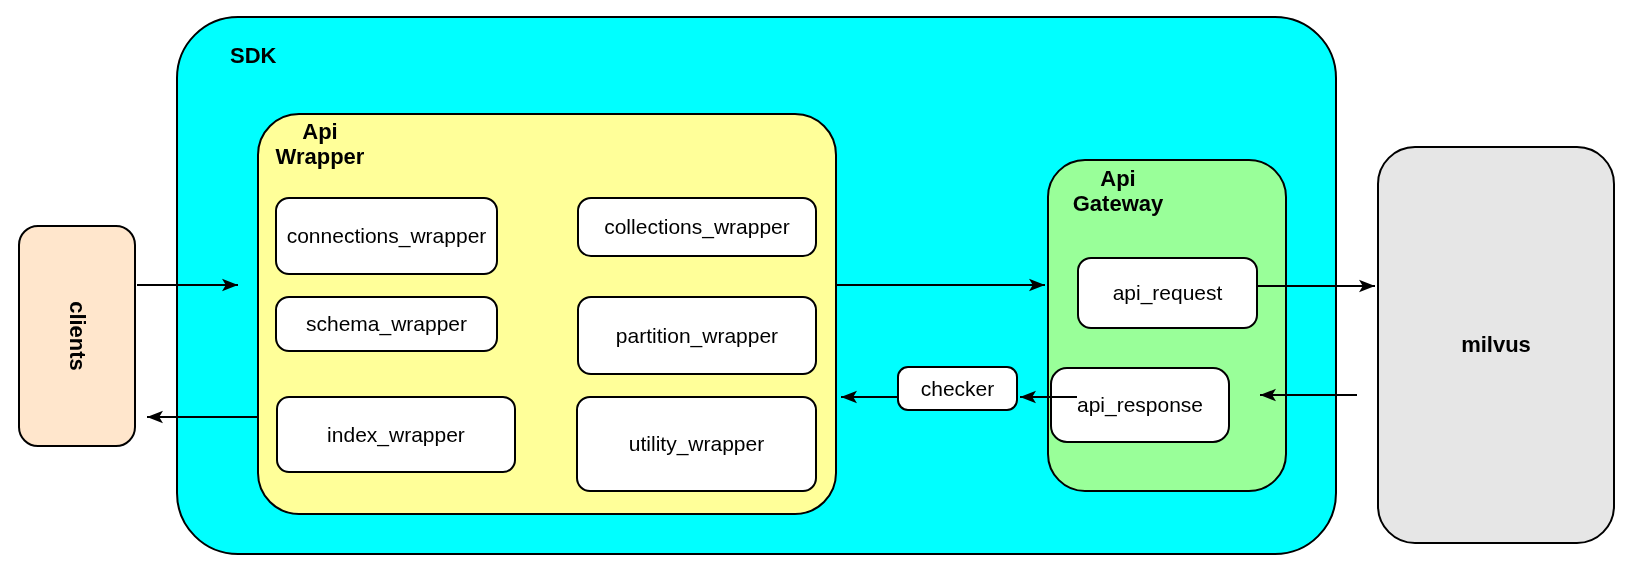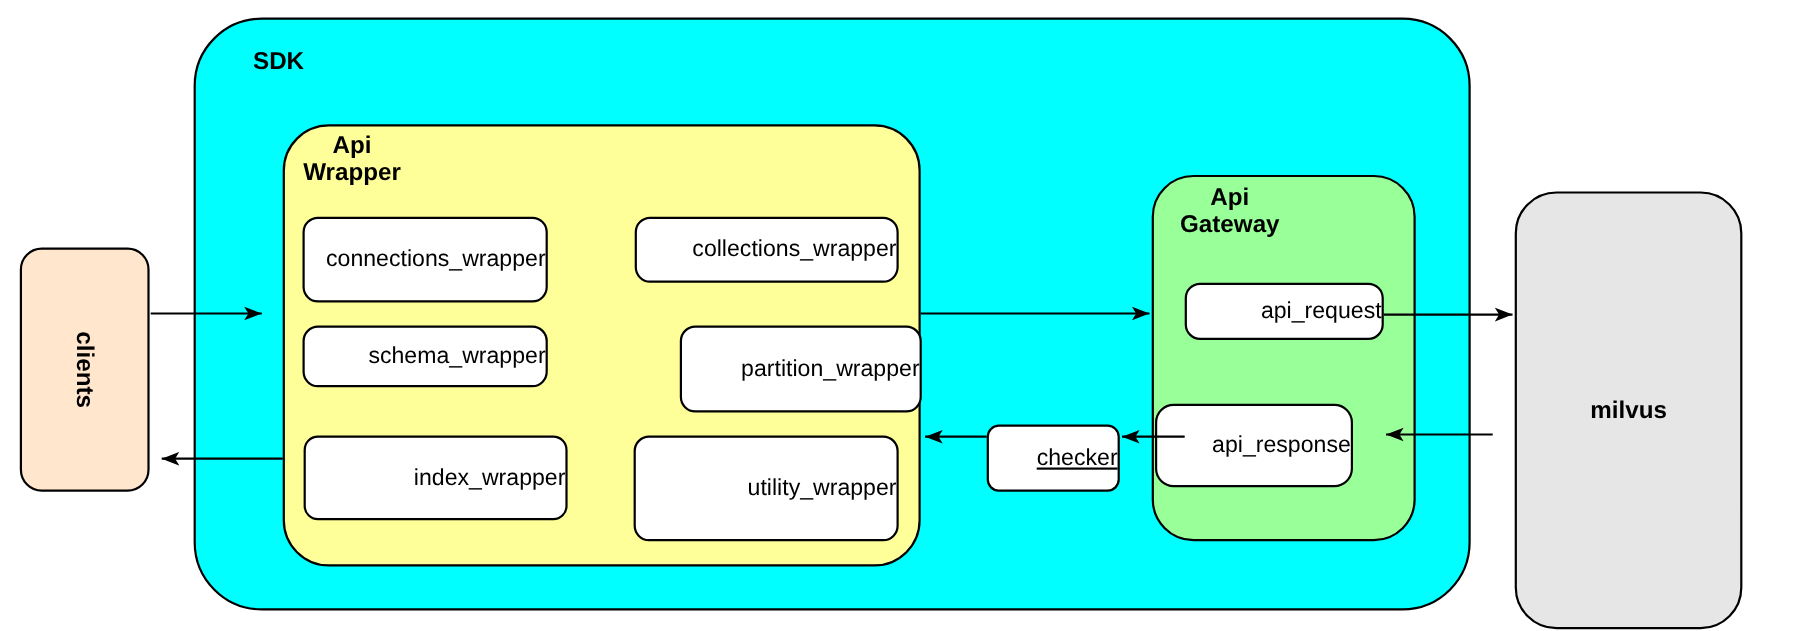--- a/index.html
+++ b/index.html
@@ -8,49 +8,49 @@
     font-family:"Liberation Sans", sans-serif;
     position:relative;overflow:hidden;
   }
   .abs{position:absolute;box-sizing:border-box;}
   .container{
     border:2px solid var(--border,#000);
   }
   .node{
     background:var(--node_fill,#fff);
     border:2px solid var(--border,#000);
-    display:flex;align-items:center;justify-content:flex-end;
+    display:flex;align-items:center;justify-content:center;
     font-size:21px;color:#000;white-space:nowrap;
   }
   .bold-label{font-weight:bold;font-size:22px;color:#000;}
 
   
   #clients-box{left:18px;top:225px;width:118px;height:222px;background:var(--peach,#FFE6CC);border-radius:20px;display:flex;align-items:center;justify-content:center;}
   #clients-box .v-label{transform:rotate(90deg);}
   #sdk-box{left:176px;top:16px;width:1161px;height:539px;background:var(--cyan,#00FFFF);border-radius:62px;}
   #sdk-label{left:230px;top:43px;}
   #api-wrapper-box{left:257px;top:113px;width:580px;height:402px;background:var(--yellow,#FFFF99);border-radius:42px;}
   #api-wrapper-label{left:250px;top:119px;width:140px;text-align:center;line-height:25px;}
   #api-gateway-box{left:1047px;top:159px;width:240px;height:333px;background:var(--green,#99FF99);border-radius:38px;}
   #api-gateway-label{left:1048px;top:166px;width:140px;text-align:center;line-height:25px;}
-  #milvus-box{left:1377px;top:146px;width:207px;height:398px;background:var(--gray,#E6E6E6);border-radius:38px;display:flex;align-items:center;justify-content:center;margin-top:28px;}
+  #milvus-box{left:1377px;top:146px;width:238px;height:398px;background:var(--gray,#E6E6E6);border-radius:38px;display:flex;align-items:center;justify-content:center;}
 
   
   .module{border-radius:14px;}
   #node-connections{left:275px;top:197px;width:223px;height:78px;}
   #node-collections{left:577px;top:197px;width:240px;height:60px;}
   #node-schema{left:275px;top:296px;width:223px;height:56px;}
-  #node-partition{left:577px;top:296px;width:220px;height:79px;margin-left:41px;}
+  #node-partition{left:577px;top:296px;width:240px;height:79px;}
   #node-index{left:276px;top:396px;width:240px;height:77px;border-radius:13px;}
   #node-utility{left:576px;top:396px;width:241px;height:96px;}
 
   
-  #node-api-request{left:1077px;top:257px;width:181px;height:52px;border-radius:14px;}
+  #node-api-request{left:1077px;top:257px;width:181px;height:72px;border-radius:14px;}
   #node-api-response{left:1050px;top:367px;width:180px;height:76px;border-radius:17px;}
-  #node-checker{left:897px;top:386px;width:121px;height:61px;border-radius:11px;text-decoration:underline;}
+  #node-checker{left:897px;top:366px;width:121px;height:45px;border-radius:11px;}
 
   #arrow-layer{left:0;top:0;width:1634px;height:574px;pointer-events:none;}
   #arrow-layer line{stroke:#000;stroke-width:2;}
 </style>
 </head>
 <body>
 
 <div class="abs container" id="clients-box">
   <span class="bold-label v-label">clients</span>
 </div>

